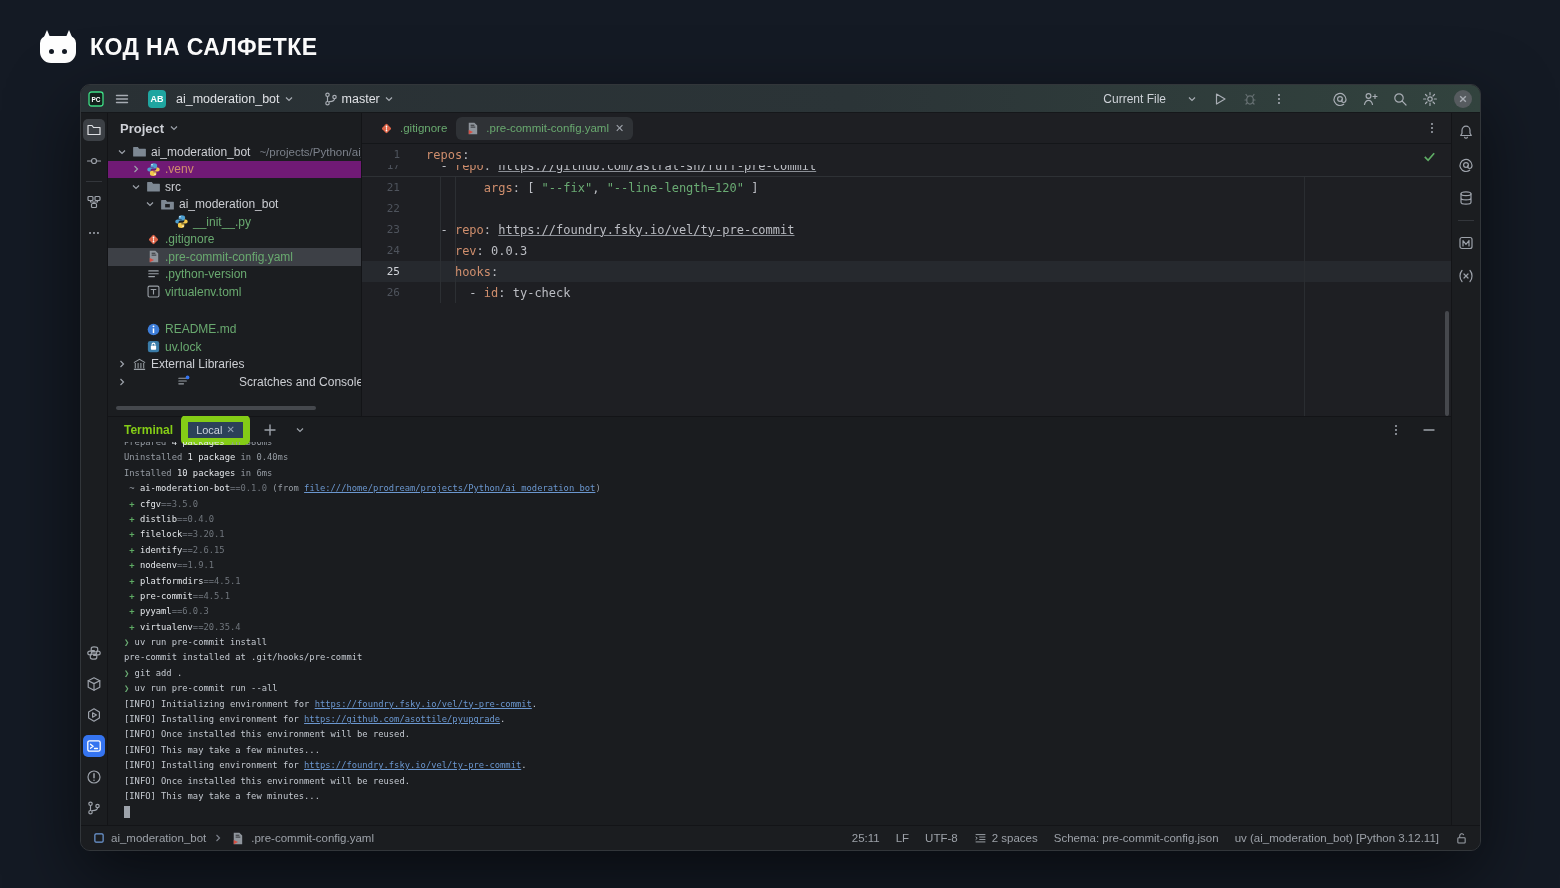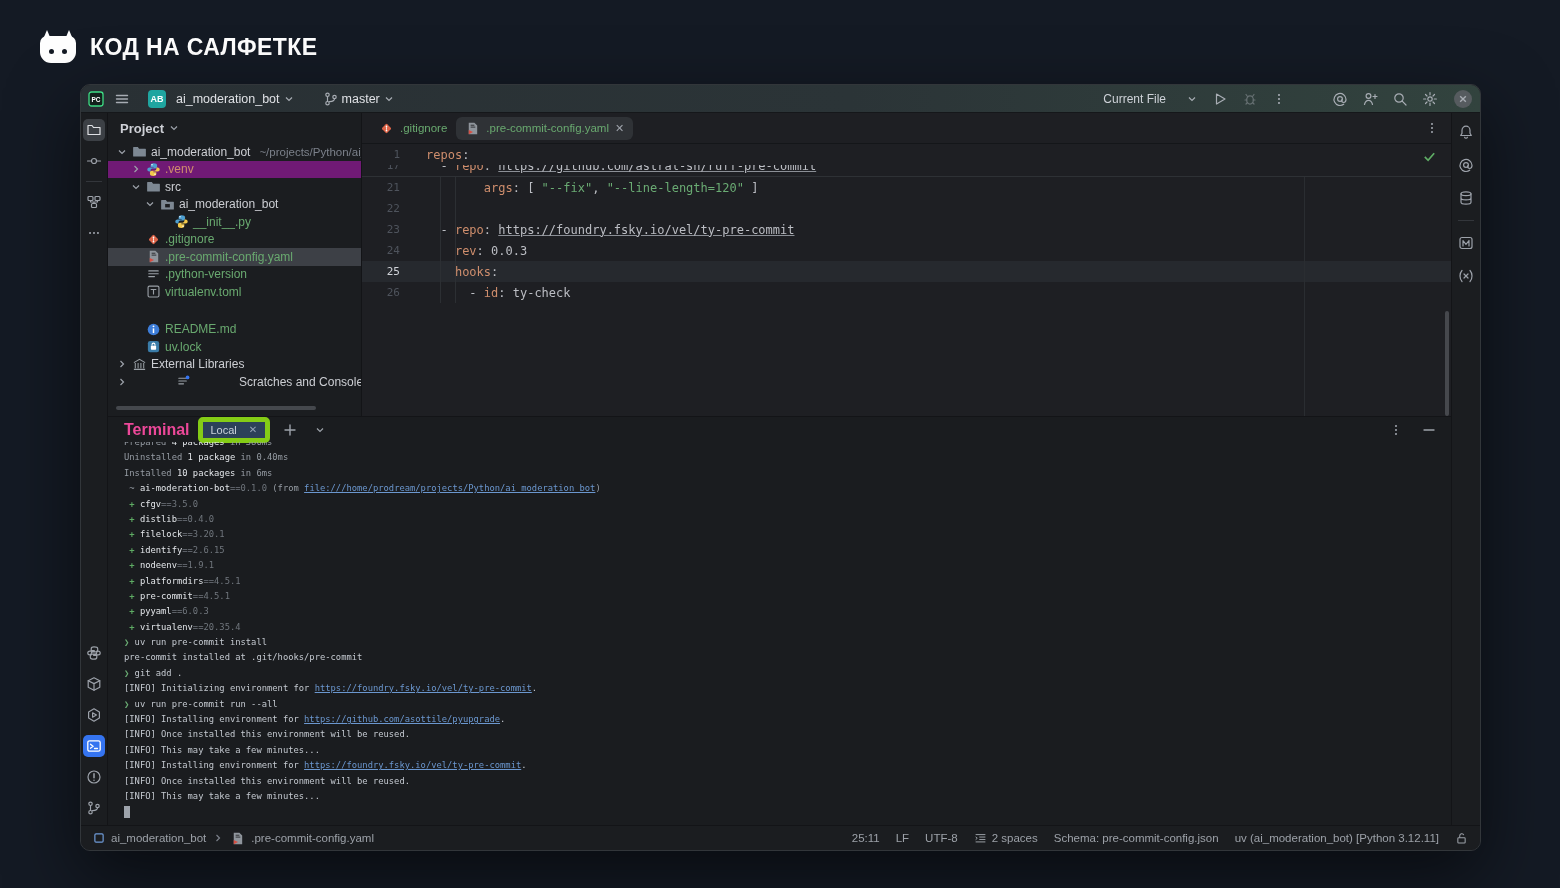--- a/index.html
+++ b/index.html
@@ -78,22 +78,22 @@
   .clipwrap { height:11px; overflow:hidden; }
   .clipwrap .crow { margin-top:-10px; }
   .wrap-guide { position:absolute; top:33px; bottom:0; left:942px; width:1px; background:#2a2d31; }
   .indent-guide { position:absolute; top:33px; height:126px; width:1px; background:#2c2f33; }
   .ok-check { position:absolute; top:5px; right:14px; color:#5fad65; }
   .ed-scroll { position:absolute; right:2px; top:167px; width:4px; height:105px; border-radius:2px; background:#46484d; }
 
   
   .term { height:411px; flex:0 0 411px; background:#1a1c1f; border-top:1px solid #131417; display:flex; flex-direction:column; }
   .term-head { height:25px; flex:0 0 25px; display:flex; align-items:center; gap:8px; padding:0 10px 0 16px; }
-  .term-title { color:#ec4899; font-size:16px; font-weight:700; }
-  .term-tab { display:inline-flex; align-items:center; gap:12px; background:#2c4159; border:5px solid #84cc16; border-radius:5px;
+  .term-title { color:#84cc16; font-size:12px; font-weight:700; }
+  .term-tab { display:inline-flex; align-items:center; gap:4px; background:#2c4159; border:7px solid #84cc16; border-radius:5px;
     padding:2px 8px; color:#ccd3dd; font-size:11px; }
   .term-tab .x { color:#93a2b5; font-size:10px; }
   .term-head .right { margin-left:auto; display:flex; align-items:center; gap:10px; }
   .term-body { flex:1; overflow:hidden; padding:0 0 0 16px; font-family:"DejaVu Sans Mono", monospace; font-size:8.8px; }
   .t-line { height:15.4px; line-height:15.4px; white-space:pre; }
   .t-line:first-child { margin-top:-7px; }
   .t-dim { color:#969ca4; } .t-b { color:#e3e6ea; font-weight:400; } .t-ver { color:#70767d; }
   .t-plus { color:#5eab63; font-weight:700; } .t-txt { color:#c4c9d0; } .t-prompt { color:#6aab73; font-weight:700; }
   .t-link { color:#6b97cf; text-decoration:underline; }
   .t-cursor { display:inline-block; width:6px; height:12px; background:#9da3ab; vertical-align:middle; }
@@ -642,22 +642,22 @@
             <div class="t-line"><span class="t-plus"> + </span><span class="t-b">filelock</span><span class="t-ver">==3.20.1</span></div>
             <div class="t-line"><span class="t-plus"> + </span><span class="t-b">identify</span><span class="t-ver">==2.6.15</span></div>
             <div class="t-line"><span class="t-plus"> + </span><span class="t-b">nodeenv</span><span class="t-ver">==1.9.1</span></div>
             <div class="t-line"><span class="t-plus"> + </span><span class="t-b">platformdirs</span><span class="t-ver">==4.5.1</span></div>
             <div class="t-line"><span class="t-plus"> + </span><span class="t-b">pre-commit</span><span class="t-ver">==4.5.1</span></div>
             <div class="t-line"><span class="t-plus"> + </span><span class="t-b">pyyaml</span><span class="t-ver">==6.0.3</span></div>
             <div class="t-line"><span class="t-plus"> + </span><span class="t-b">virtualenv</span><span class="t-ver">==20.35.4</span></div>
             <div class="t-line"><span class="t-prompt">❯ </span><span class="t-txt">uv run pre-commit install</span></div>
             <div class="t-line"><span class="t-txt">pre-commit installed at .git/hooks/pre-commit</span></div>
             <div class="t-line"><span class="t-prompt">❯ </span><span class="t-txt">git add .</span></div>
+            <div class="t-line"><span class="t-prompt">❯ </span><span class="t-txt">uv run pre-commit run --all</span></div>
             <div class="t-line"><span class="t-txt">[INFO] Initializing environment for </span><span class="t-link">https://foundry.fsky.io/vel/ty-pre-commit</span><span class="t-txt">.</span></div>
-            <div class="t-line"><span class="t-prompt">❯ </span><span class="t-txt">uv run pre-commit run --all</span></div>
             <div class="t-line"><span class="t-txt">[INFO] Installing environment for </span><span class="t-link">https://github.com/asottile/pyupgrade</span><span class="t-txt">.</span></div>
             <div class="t-line"><span class="t-txt">[INFO] Once installed this environment will be reused.</span></div>
             <div class="t-line"><span class="t-txt">[INFO] This may take a few minutes...</span></div>
             <div class="t-line"><span class="t-txt">[INFO] Installing environment for </span><span class="t-link">https://foundry.fsky.io/vel/ty-pre-commit</span><span class="t-txt">.</span></div>
             <div class="t-line"><span class="t-txt">[INFO] Once installed this environment will be reused.</span></div>
             <div class="t-line"><span class="t-txt">[INFO] This may take a few minutes...</span></div>
             <div class="t-line"><span class="t-cursor"></span></div>
           </div>
       </div>
     </div>

